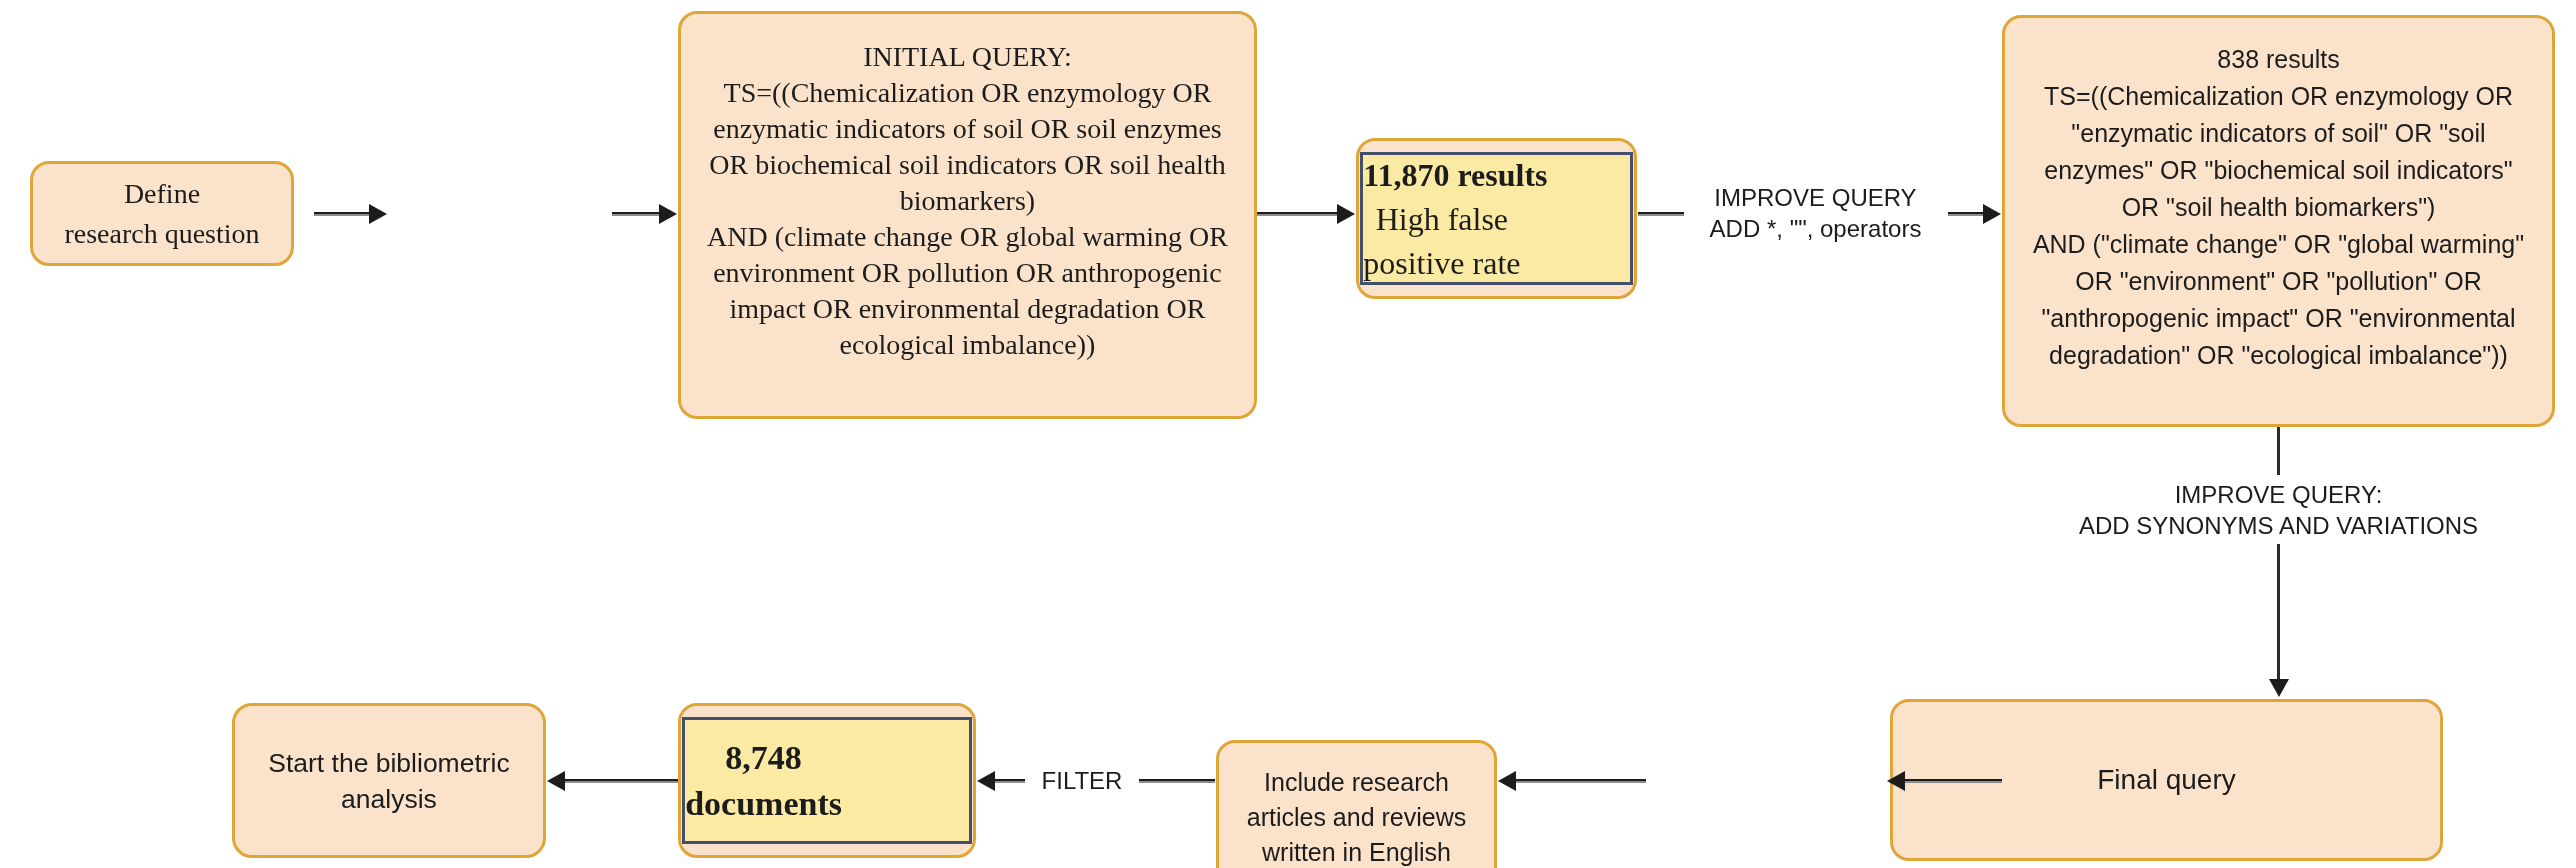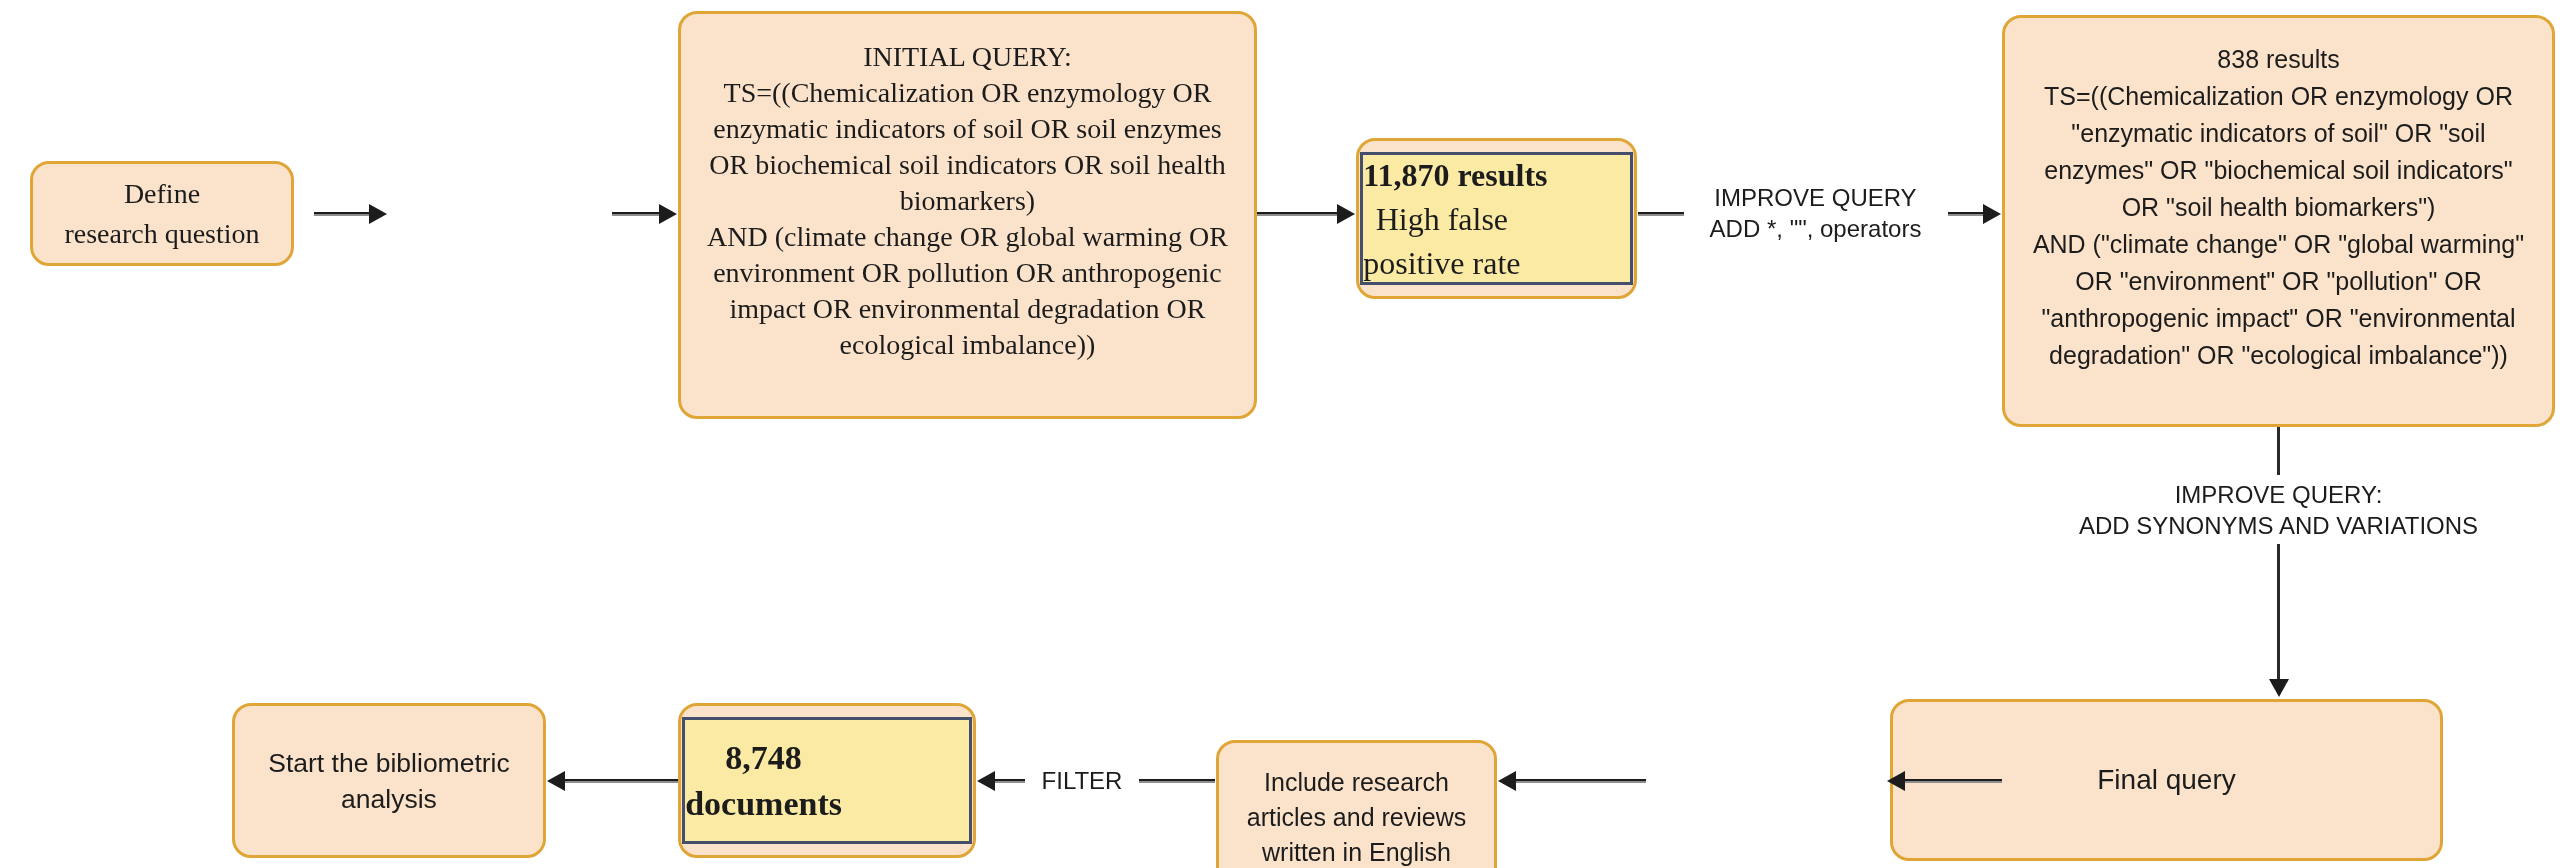--- a/index.html
+++ b/index.html
@@ -140,19 +140,19 @@
     <div class="inner serif" style="font-size:34px;line-height:46px;">
       <div class="pre">8,748
 documents</div>
     </div>
   </div>
 
   <div class="harrow" style="left:564px;top:779px;width:114px;">
     <div class="tri-l"></div>
   </div>
 
-  <div class="pbox sans" style="left:232px;top:703px;width:314px;height:155px;font-size:26.5px;line-height:36px;">
+  <div class="pbox sans" style="left:232px;top:703px;width:314px;height:155px;font-size:26.5px;line-height:36px;border-radius:20px;">
     <div class="pre">Start the bibliometric
 analysis</div>
   </div>
 
 </div>
 
 
 </body></html>

